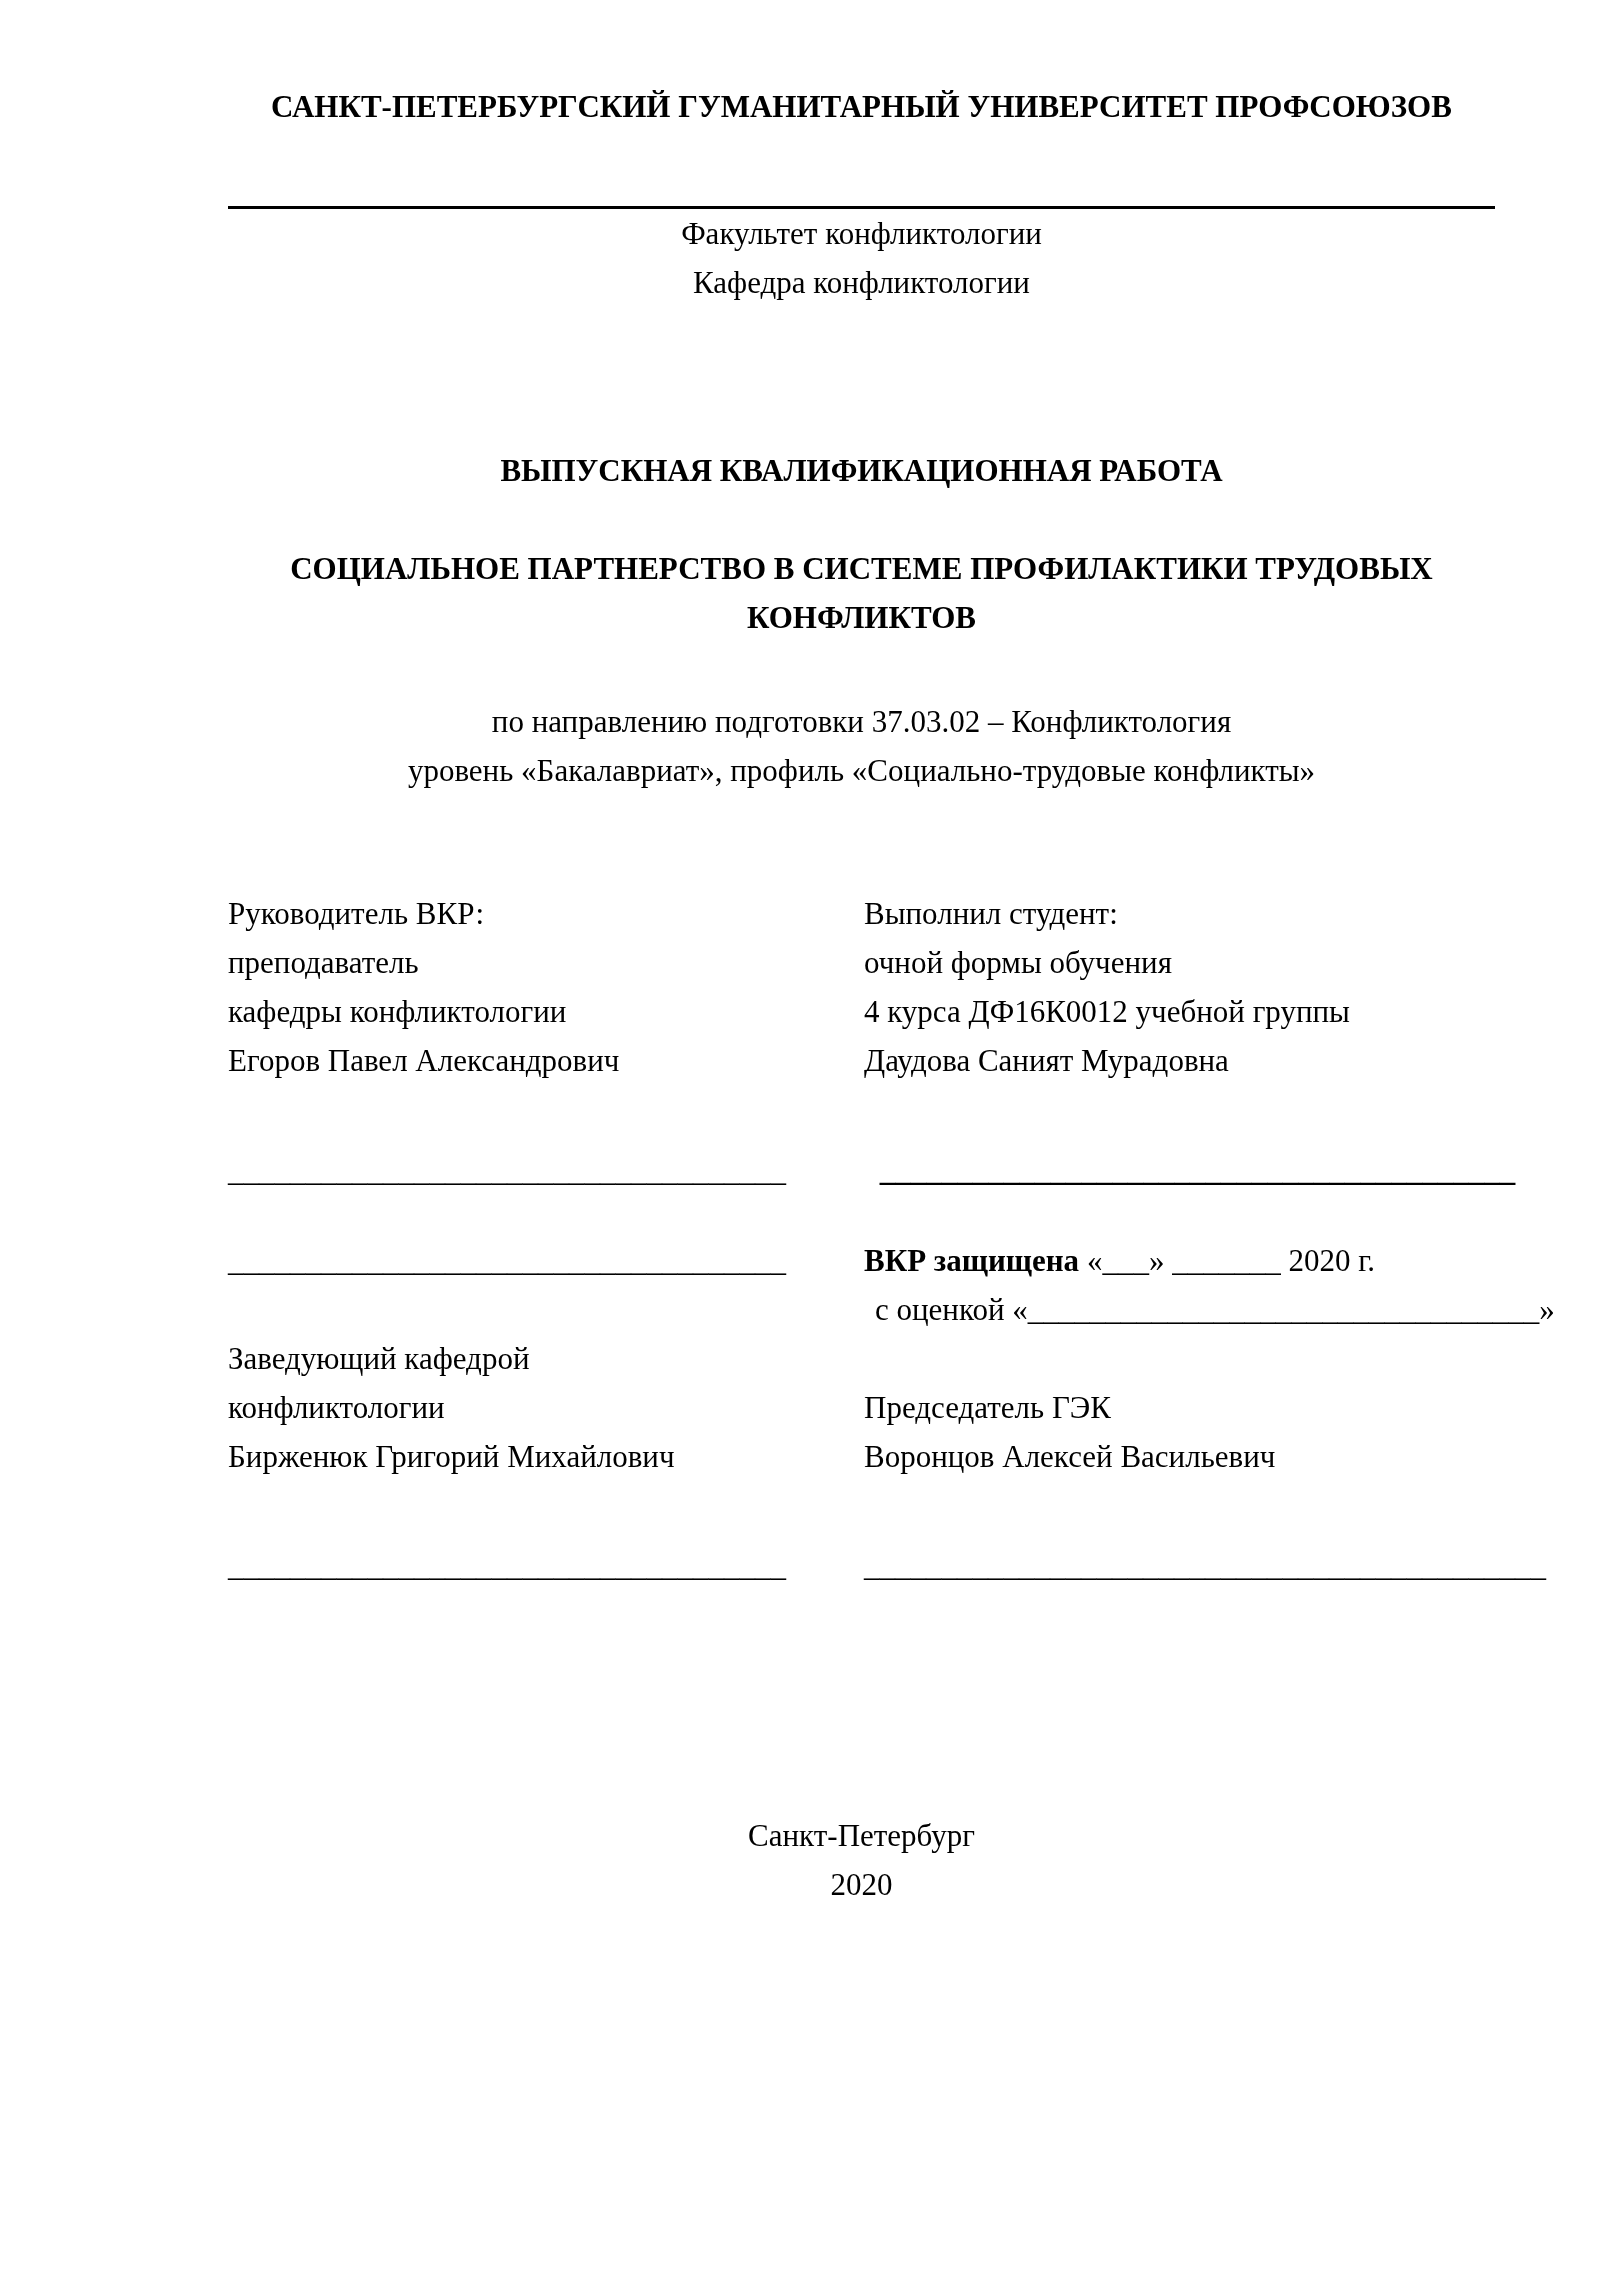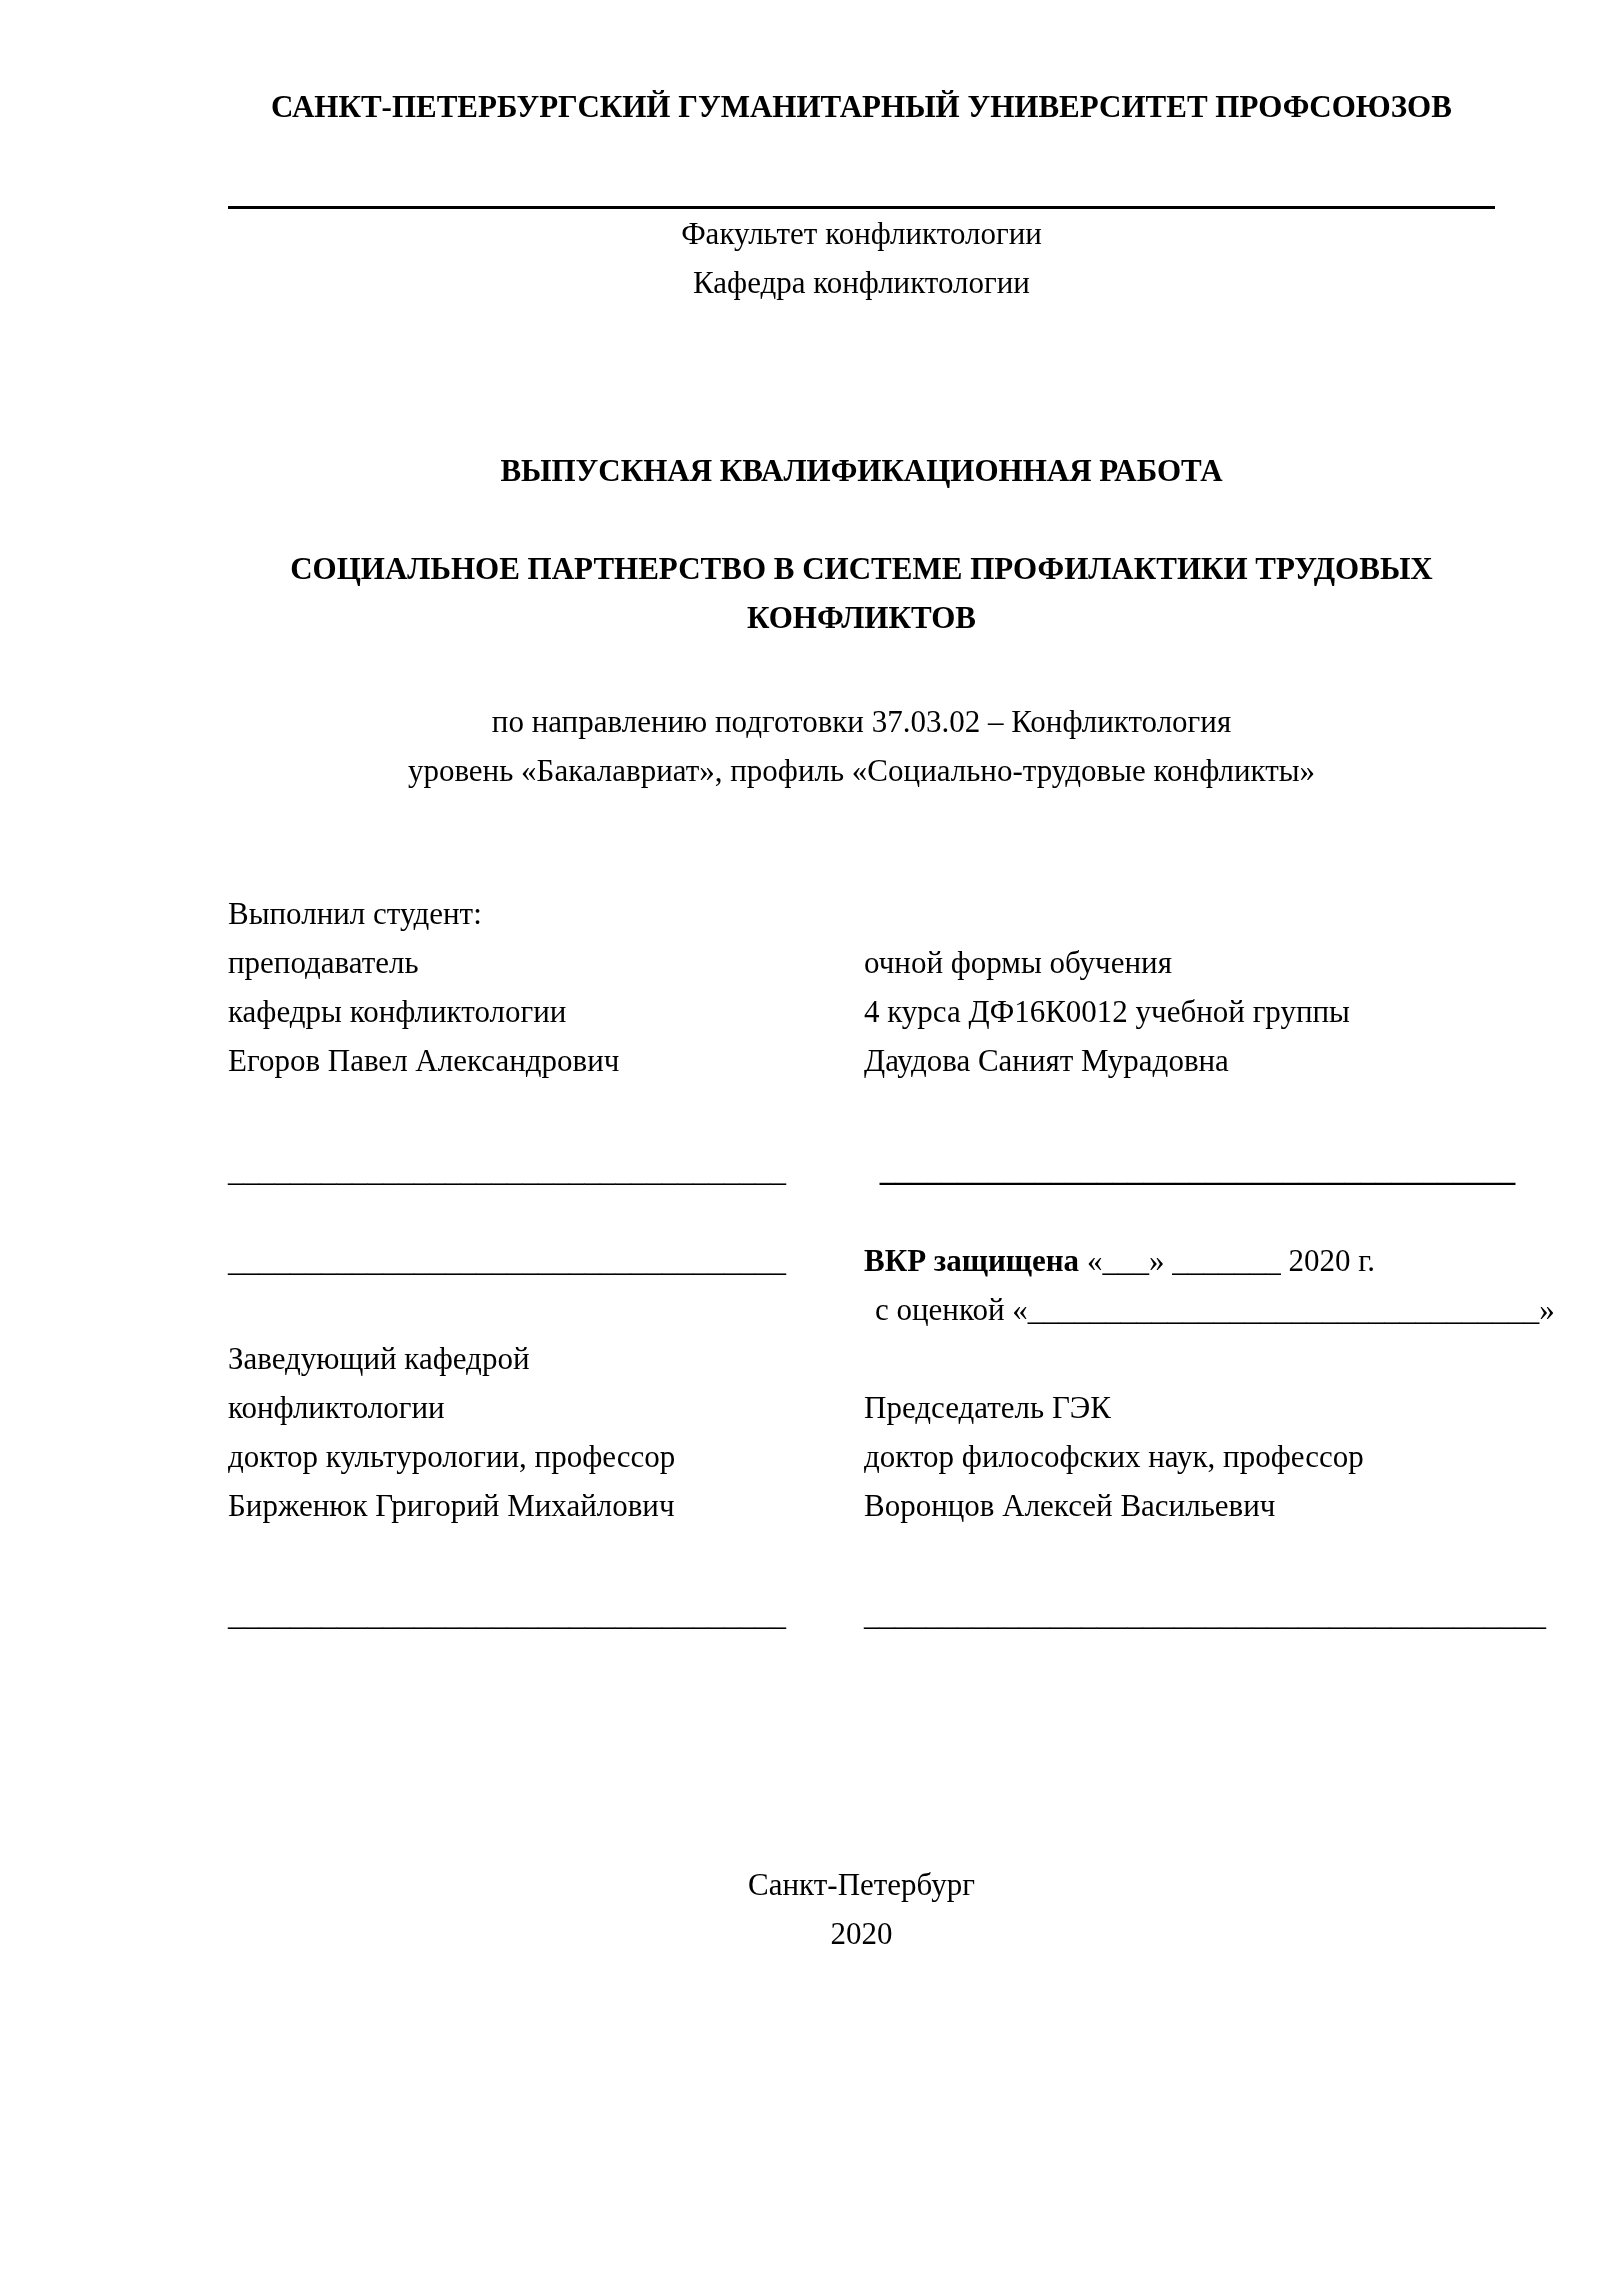--- a/index.html
+++ b/index.html
@@ -44,20 +44,21 @@
   <div class="center department">Кафедра конфликтологии</div>
 
   <div class="center bold work-type">ВЫПУСКНАЯ КВАЛИФИКАЦИОННАЯ РАБОТА</div>
   <div class="center bold thesis-title">СОЦИАЛЬНОЕ ПАРТНЕРСТВО В СИСТЕМЕ ПРОФИЛАКТИКИ ТРУДОВЫХ КОНФЛИКТОВ</div>
   <div class="center direction">по направлению подготовки 37.03.02 – Конфликтология</div>
   <div class="center">уровень «Бакалавриат», профиль «Социально-трудовые конфликты»</div>
 
   <div class="cols">
 
     <div class="row">
+      <div class="cell">Руководитель ВКР:</div>
       <div class="cell">Выполнил студент:</div>
     </div>
     <div class="row">
       <div class="cell">преподаватель</div>
       <div class="cell">очной формы обучения</div>
     </div>
     <div class="row">
       <div class="cell">кафедры конфликтологии</div>
       <div class="cell">4 курса ДФ16К0012 учебной группы</div>
     </div>
@@ -83,24 +84,20 @@
 
     <div class="row">
       <div class="cell">Заведующий кафедрой</div>
       <div class="cell"></div>
     </div>
     <div class="row">
       <div class="cell">конфликтологии</div>
       <div class="cell">Председатель ГЭК</div>
     </div>
     <div class="row">
-      <div class="cell">доктор культурологии, профессор</div>
-      <div class="cell">доктор философских наук, профессор</div>
-    </div>
-    <div class="row">
       <div class="cell">Бирженюк Григорий Михайлович</div>
       <div class="cell">Воронцов Алексей Васильевич</div>
     </div>
 
     <div class="row mt-sig3">
       <div class="cell">____________________________________</div>
       <div class="cell">____________________________________________</div>
     </div>
 
     <div class="row mt-date">

